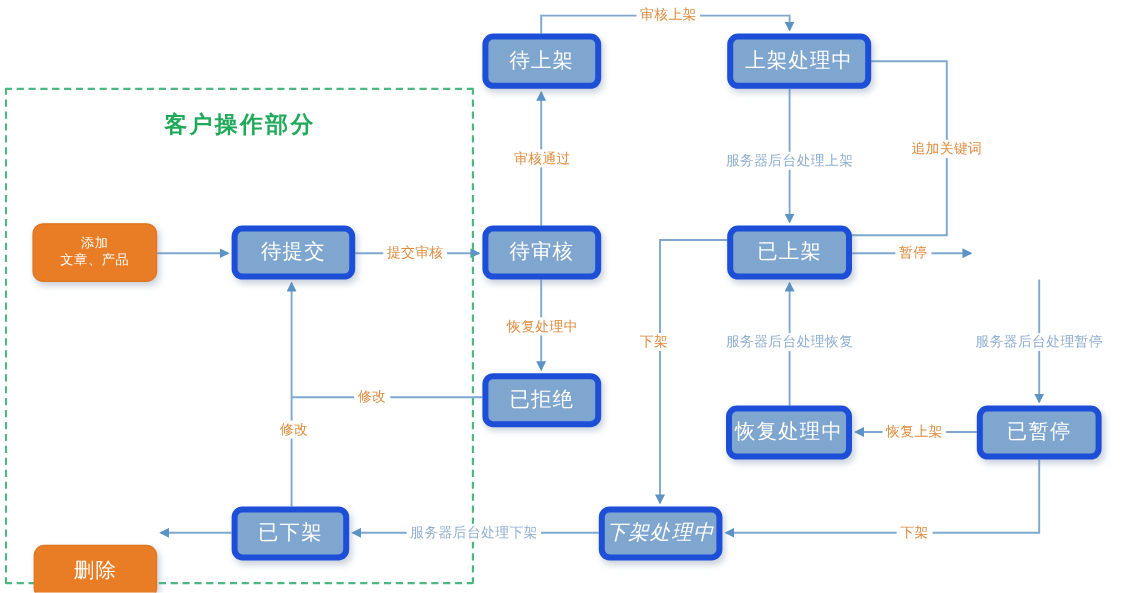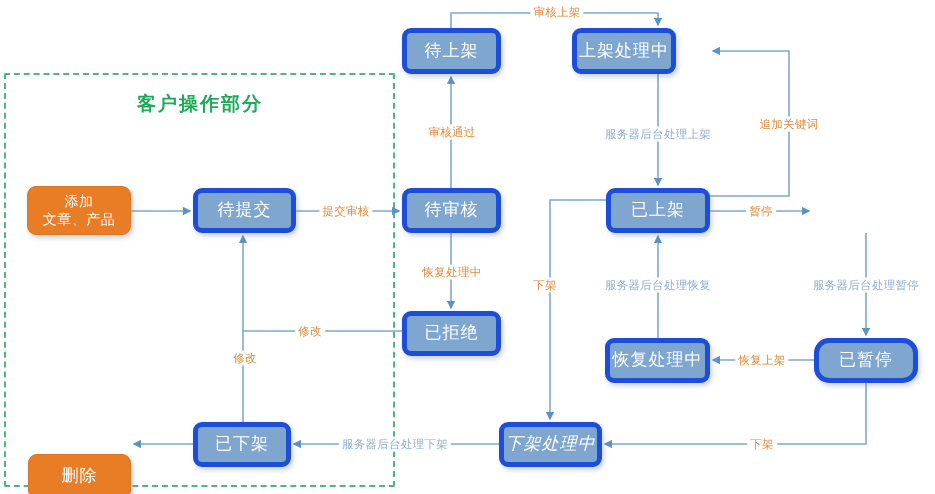--- a/index.html
+++ b/index.html
@@ -39,21 +39,21 @@
   }
   .node.blue {
     background: #7ea6ce;
     border: 5px solid #1d4ed8;
   }
   .node.orange {
     background: #e87d25;
     border: 1px solid #de751f;
   }
   .node.two-line {
-    font-size: 14px;
+    font-size: 11px;
     letter-spacing: 0.5px;
   }
   .edge-label {
     position: absolute;
     transform: translate(-50%, -50%);
     background: #ffffff;
     padding: 0 3px;
     white-space: nowrap;
     font-size: 11.5px;
     letter-spacing: 0.3px;
@@ -149,30 +149,30 @@
   </div>
 
   <div class="node blue" style="left:402px; top:28px; width:99px; height:46px;">
     <span>待上架</span>
   </div>
 
   <div class="node blue" style="left:402px; top:311px; width:99px; height:45px;">
     <span>已拒绝</span>
   </div>
 
-  <div class="node blue" style="left:572px; top:28px; width:104px; height:46px;">
+  <div class="node blue" style="left:606px; top:28px; width:120px; height:46px;">
     <span>上架处理中</span>
   </div>
 
   <div class="node blue" style="left:606px; top:188px; width:104px; height:45px;">
     <span>已上架</span>
   </div>
 
 
-  <div class="node blue" style="left:814px; top:338px; width:104px; height:45px;border-radius:15px;">
+  <div class="node blue" style="left:814px; top:338px; width:104px; height:45px;">
     <span>已暂停</span>
   </div>
 
   <div class="node blue" style="left:605px; top:338px; width:105px; height:45px;">
     <span>恢复处理中</span>
   </div>
 
   <div class="node blue" style="left:499px; top:422px; width:103px; height:45px;font-style:italic;">
     <span>下架处理中</span>
   </div>

